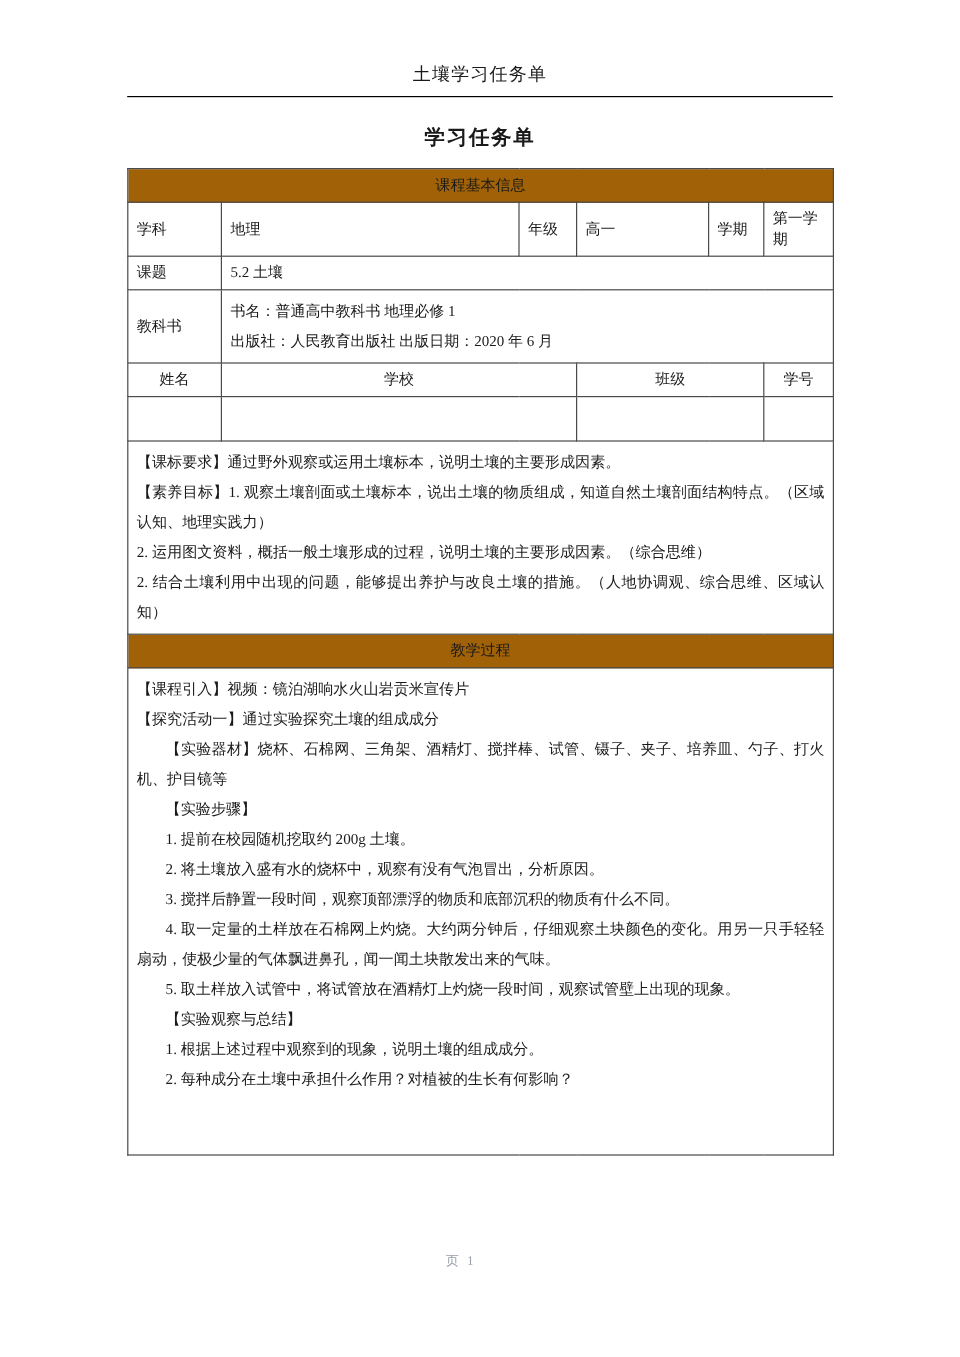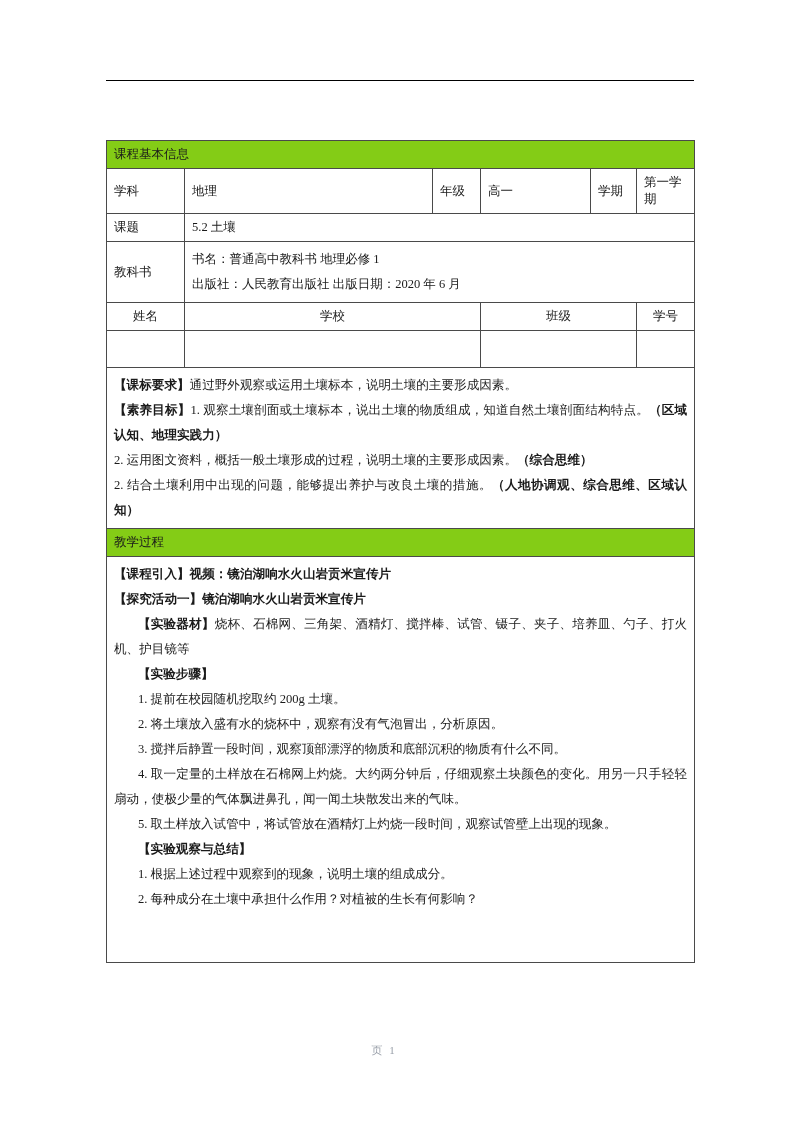--- a/index.html
+++ b/index.html
@@ -69,21 +69,22 @@
   }
   .sheet td {
     border: 1px solid #4a4a4a;
     font-size: 12.5px;
     line-height: 17px;
     padding: 5px 7px;
     vertical-align: middle;
     word-break: break-all;
   }
   .band {
-    background: #84cc16;
+    background: #a16207;
+    text-align: center;
     font-size: 12.5px;
     padding: 5px 0;
   }
   .lbl { text-align: left; }
   .ctr { text-align: center; margin-top: 12px; }
   .blankrow td { height: 26px; }
 
   .bookcell { padding-top: 8px; padding-bottom: 8px; }
   .bookcell .ln { display: block; line-height: 25px; }
 
@@ -92,43 +93,47 @@
     padding: 4px 8px 5px 8px;
     text-align: left;
   }
   .prose p {
     margin: 0;
     font-size: 12.6px;
     line-height: 25px;
     text-align: justify;
     text-justify: inter-ideograph;
   }
-  .b { font-weight: bold; }
+  .b { font-weight: normal; }
   .ind1 { text-indent: 0; }
   .ind2 { text-indent: 24px; }
 
   
   .footer {
     position: absolute;
     top: 1043px;
     left: 0;
     width: 768px;
     text-align: center;
     font-size: 11px;
     color: #9aa0aa;
     letter-spacing: 2px;
   }
 </style>
 </head>
 <body>
 
 <div class="page">
 
+  <div class="running-header">
+    <span class="rh-text">土壤学习任务单</span>
+  </div>
   <div class="rh-rule"></div>
 
+  <div class="doc-title">学习任务单</div>
 
   <table class="sheet">
     <colgroup>
       <col style="width:78px">
       <col style="width:248px">
       <col style="width:48px">
       <col style="width:110px">
       <col style="width:46px">
       <col style="width:58px">
     </colgroup>
@@ -185,21 +190,21 @@
         </td>
       </tr>
 
       <tr>
         <td class="band" colspan="6">教学过程</td>
       </tr>
 
       <tr>
         <td class="prose" colspan="6" style="height:395px; vertical-align:top;">
           <p class="ind1 b">【课程引入】视频：镜泊湖响水火山岩贡米宣传片</p>
-          <p class="ind1 b">【探究活动一】镜泊湖响水火山岩贡米宣传片</p>
+          <p class="ind1 b">【探究活动一】通过实验探究土壤的组成成分</p>
           <p class="ind2"><span class="b">【实验器材】</span><span>烧杯、石棉网、三角架、酒精灯、搅拌棒、试管、镊子、夹子、培养皿、勺子、打火机、护目镜等</span></p>
           <p class="ind2 b">【实验步骤】</p>
           <p class="ind2">1. 提前在校园随机挖取约 200g 土壤。</p>
           <p class="ind2">2. 将土壤放入盛有水的烧杯中，观察有没有气泡冒出，分析原因。</p>
           <p class="ind2">3. 搅拌后静置一段时间，观察顶部漂浮的物质和底部沉积的物质有什么不同。</p>
           <p class="ind2">4. 取一定量的土样放在石棉网上灼烧。大约两分钟后，仔细观察土块颜色的变化。用另一只手轻轻 扇动，使极少量的气体飘进鼻孔，闻一闻土块散发出来的气味。</p>
           <p class="ind2">5. 取土样放入试管中，将试管放在酒精灯上灼烧一段时间，观察试管壁上出现的现象。</p>
           <p class="ind2 b">【实验观察与总结】</p>
           <p class="ind2">1. 根据上述过程中观察到的现象，说明土壤的组成成分。</p>
           <p class="ind2">2. 每种成分在土壤中承担什么作用？对植被的生长有何影响？</p>

